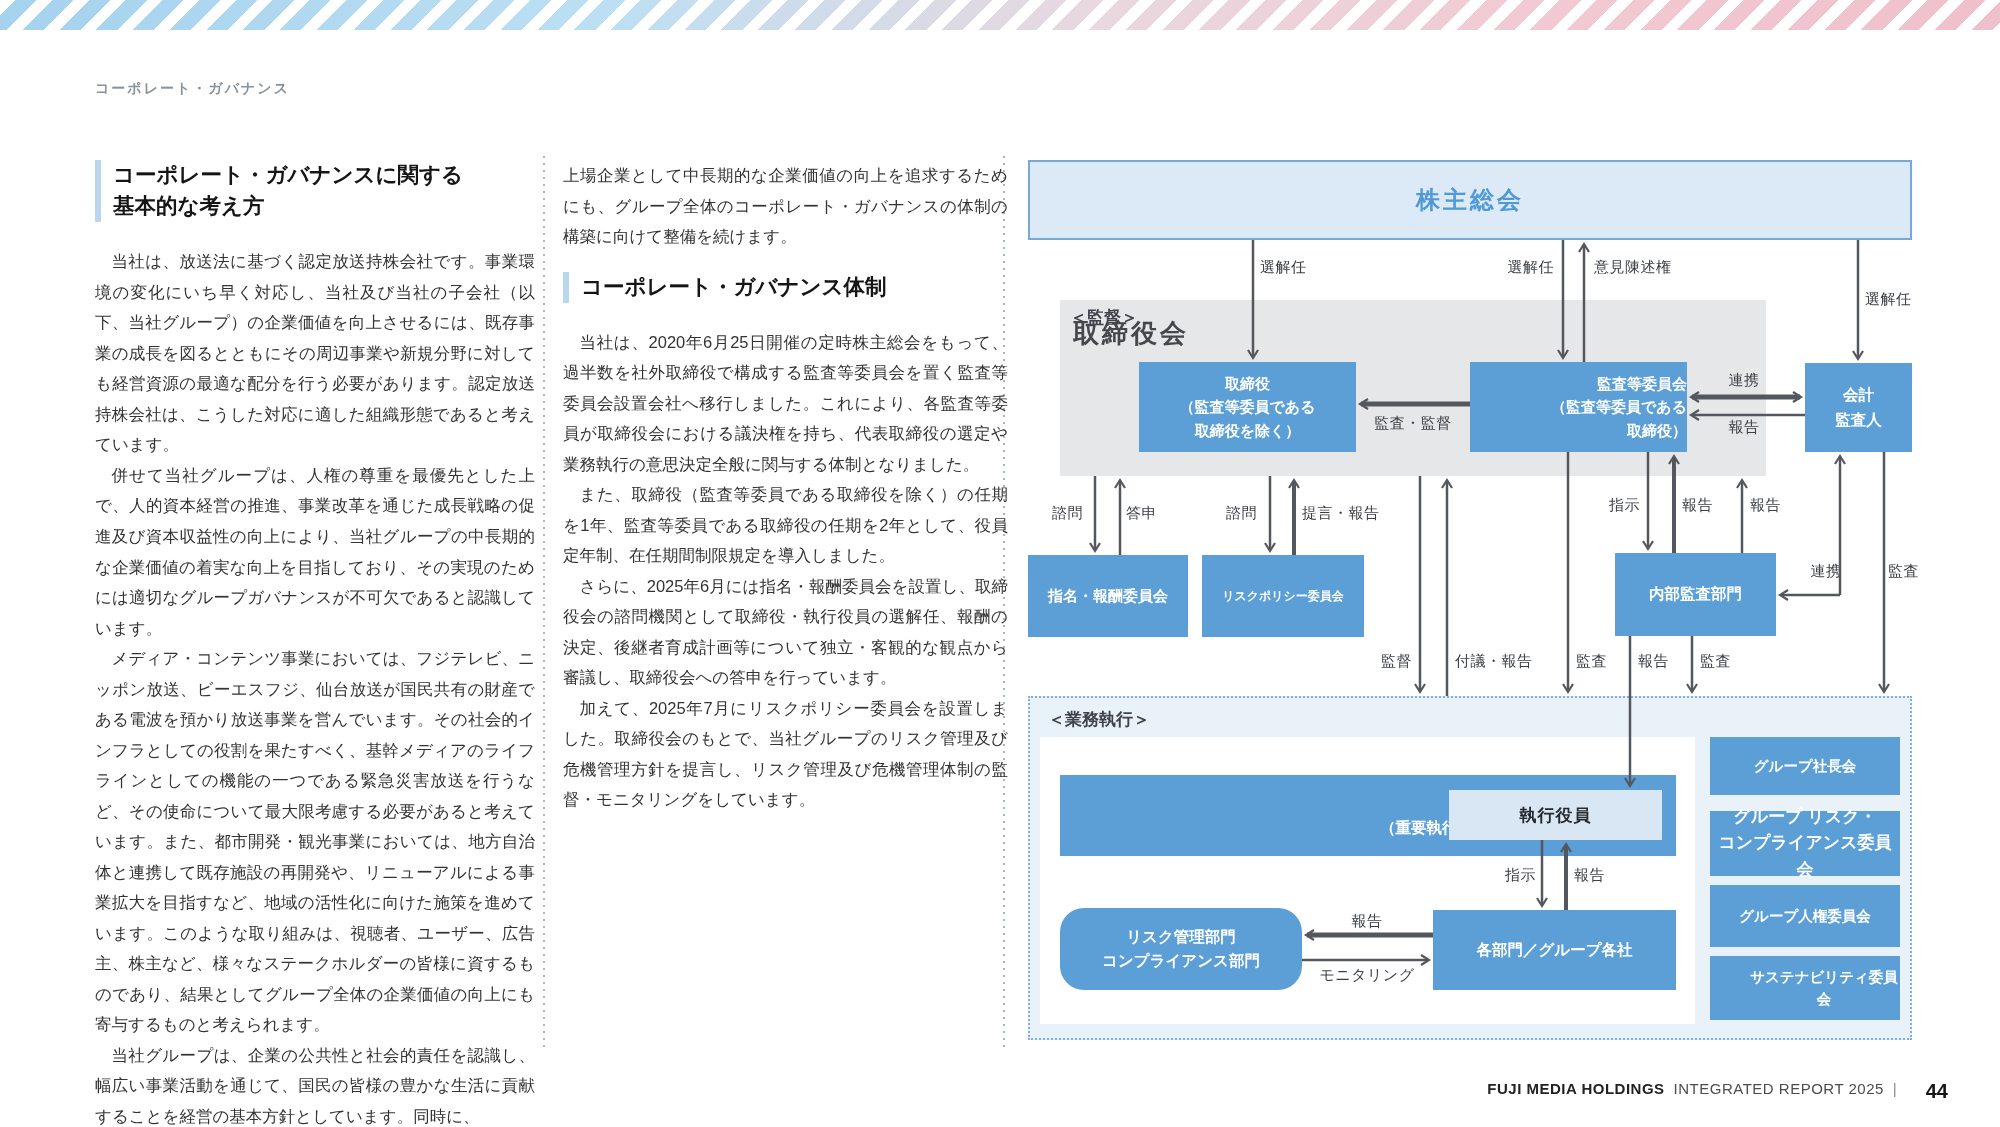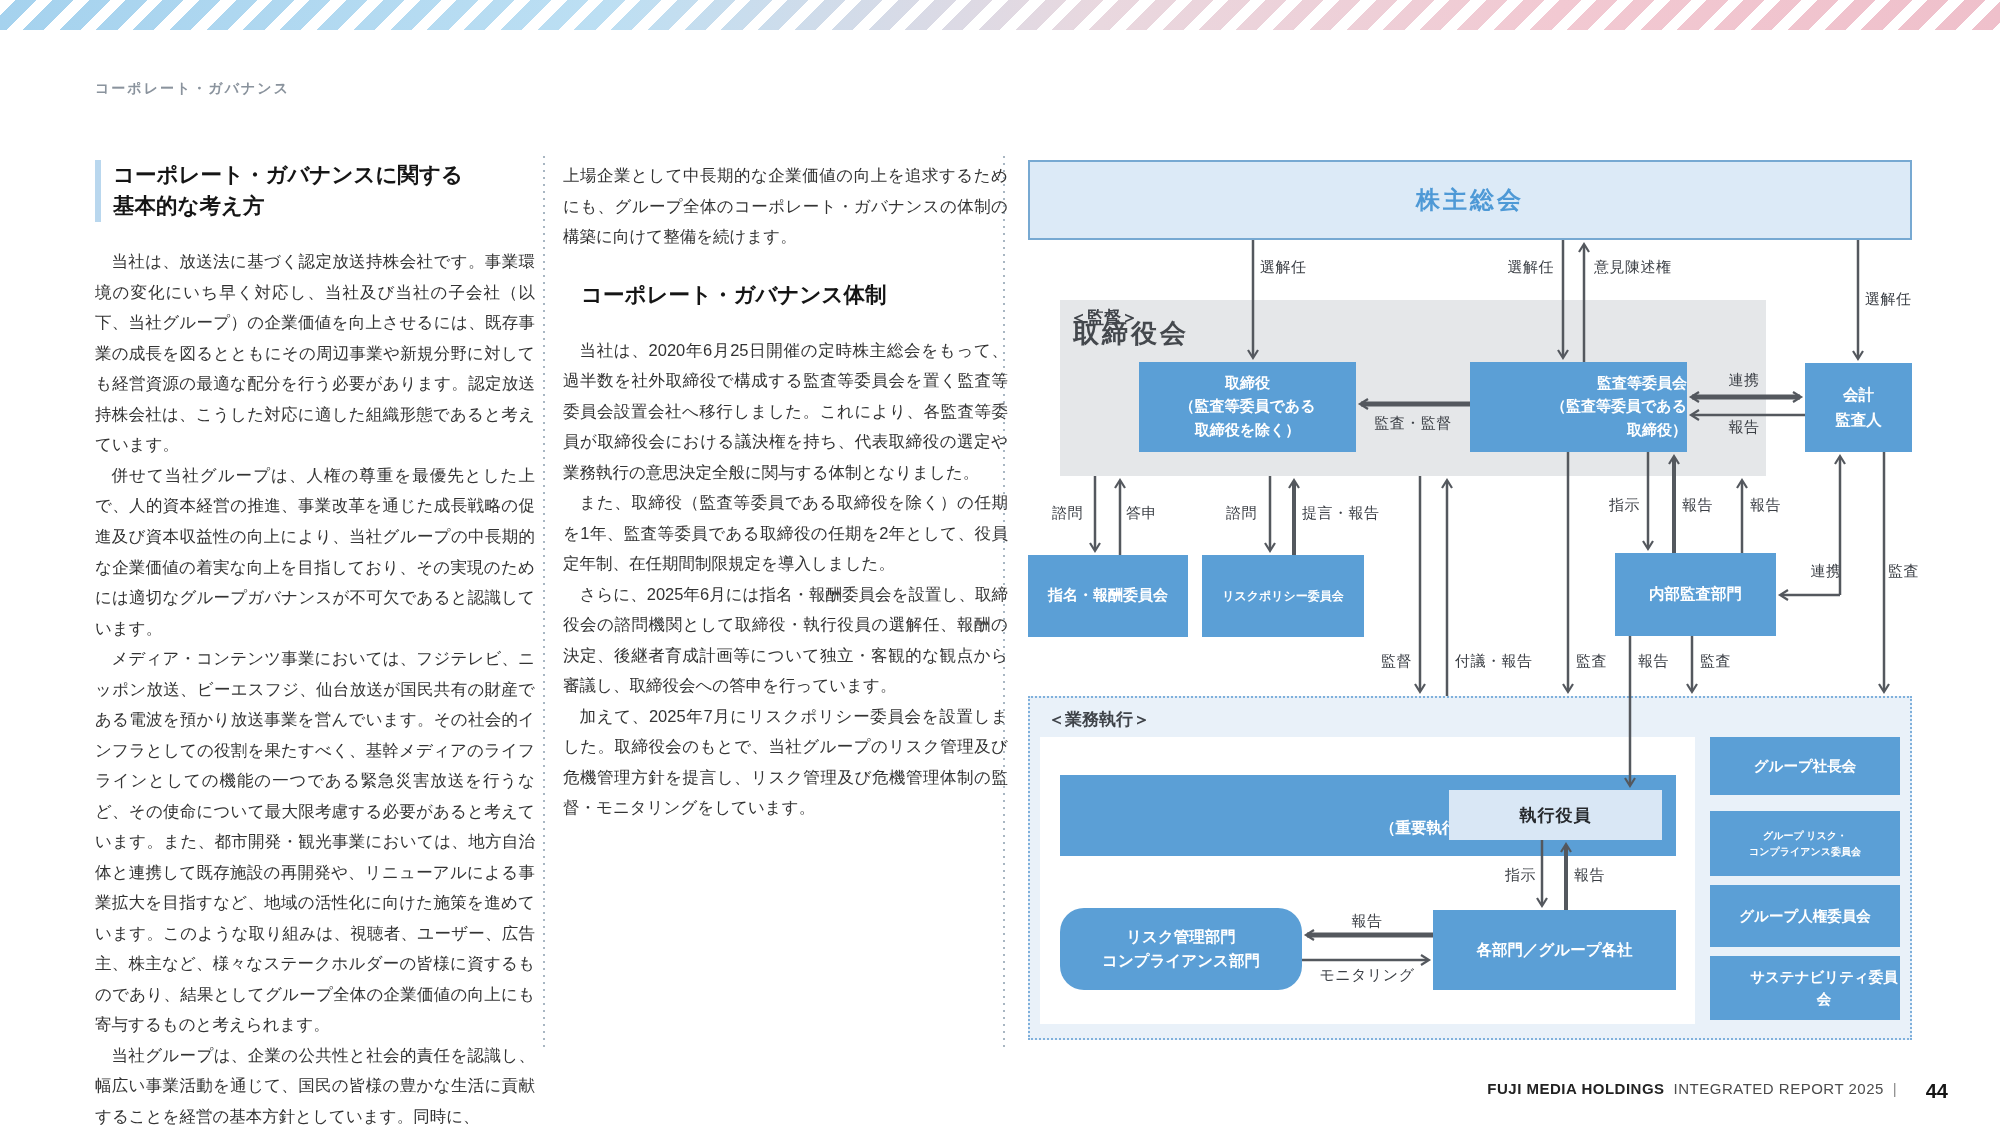--- a/index.html
+++ b/index.html
@@ -21,21 +21,21 @@
   .sec-head{display:flex;align-items:stretch;margin:0 0 24px 0;}
   .sec-head .bar{width:6px;background:#B9D7EE;margin-right:12px;flex:0 0 6px;}
   .sec-head .ht{font-size:21.5px;font-weight:bold;color:#151515;line-height:1.45;}
   .para{font-size:16.5px;line-height:1.85;text-align:justify;margin:0;color:#333;}
   .para.indent{text-indent:1em;}
   .vsep{position:absolute;top:156px;width:2px;height:892px;
     background-image:repeating-linear-gradient(180deg,#A8B6C2 0 2px,rgba(255,255,255,0) 2px 7px);}
 
   
   .diagram{position:absolute;left:1028px;top:160px;width:884px;height:882px;}
-  .dbox{position:absolute;box-sizing:border-box;font-family:Liberation Serif, serif;}
+  .dbox{position:absolute;box-sizing:border-box;}
   .bluebox{background:#5B9FD6;color:#fff;font-weight:bold;display:flex;flex-direction:column;align-items:center;justify-content:center;text-align:center;font-size:15.5px;line-height:1.55;}
   .banner{left:0;top:0;width:884px;height:80px;background:#DCEAF7;border:2px solid #77A9D2;display:flex;align-items:center;justify-content:center;}
   .banner .bt{font-size:24px;font-weight:bold;color:#4E99D6;letter-spacing:3px;}
   .grayarea{left:32px;top:140px;width:706px;height:176px;background:#E5E7E9;}
   .sup-label{left:42px;top:146px;font-size:17px;font-weight:bold;color:#3F4349;}
   .board-title{left:45px;top:156px;width:706px;text-align:left;font-size:26px;font-weight:bold;color:#44484D;letter-spacing:3px;}
   .bizexec{left:0;top:536px;width:884px;height:344px;background:#E9F1F9;border:2px dotted #7FB0DC;}
   .bizexec-label{left:20px;top:548px;font-size:17px;font-weight:bold;color:#3F4349;}
   .whitebox{left:12px;top:577px;width:655px;height:287px;background:#fff;}
   .execbox{background:#D9E7F5;color:#26292d;font-weight:bold;display:flex;align-items:center;justify-content:center;font-size:17px;letter-spacing:1px;}
@@ -75,21 +75,21 @@
       </div>
     </div>
     <p class="para indent">当社は、放送法に基づく認定放送持株会社です。事業環境の変化にいち早く対応し、当社及び当社の子会社（以下、当社グループ）の企業価値を向上させるには、既存事業の成長を図るとともにその周辺事業や新規分野に対しても経営資源の最適な配分を行う必要があります。認定放送持株会社は、こうした対応に適した組織形態であると考えています。</p>
     <p class="para indent">併せて当社グループは、人権の尊重を最優先とした上で、人的資本経営の推進、事業改革を通じた成長戦略の促進及び資本収益性の向上により、当社グループの中長期的な企業価値の着実な向上を目指しており、その実現のためには適切なグループガバナンスが不可欠であると認識しています。</p>
     <p class="para indent">メディア・コンテンツ事業においては、フジテレビ、ニッポン放送、ビーエスフジ、仙台放送が国民共有の財産である電波を預かり放送事業を営んでいます。その社会的インフラとしての役割を果たすべく、基幹メディアのライフラインとしての機能の一つである緊急災害放送を行うなど、その使命について最大限考慮する必要があると考えています。また、都市開発・観光事業においては、地方自治体と連携して既存施設の再開発や、リニューアルによる事業拡大を目指すなど、地域の活性化に向けた施策を進めています。このような取り組みは、視聴者、ユーザー、広告主、株主など、様々なステークホルダーの皆様に資するものであり、結果としてグループ全体の企業価値の向上にも寄与するものと考えられます。</p>
     <p class="para indent">当社グループは、企業の公共性と社会的責任を認識し、幅広い事業活動を通じて、国民の皆様の豊かな生活に貢献することを経営の基本方針としています。同時に、</p>
   </div>
 
   <div class="col col-mid">
     <p class="para">上場企業として中長期的な企業価値の向上を追求するためにも、グループ全体のコーポレート・ガバナンスの体制の構築に向けて整備を続けます。</p>
-    <div class="sec-head" style="margin-top:28px;align-items:flex-end;">
+    <div class="sec-head" style="margin-top:20px;">
       <div class="bar"></div>
       <div class="ht">コーポレート・ガバナンス体制</div>
     </div>
     <p class="para indent">当社は、2020年6月25日開催の定時株主総会をもって、過半数を社外取締役で構成する監査等委員会を置く監査等委員会設置会社へ移行しました。これにより、各監査等委員が取締役会における議決権を持ち、代表取締役の選定や業務執行の意思決定全般に関与する体制となりました。</p>
     <p class="para indent">また、取締役（監査等委員である取締役を除く）の任期を1年、監査等委員である取締役の任期を2年として、役員定年制、在任期間制限規定を導入しました。</p>
     <p class="para indent">さらに、2025年6月には指名・報酬委員会を設置し、取締役会の諮問機関として取締役・執行役員の選解任、報酬の決定、後継者育成計画等について独立・客観的な観点から審議し、取締役会への答申を行っています。</p>
     <p class="para indent">加えて、2025年7月にリスクポリシー委員会を設置しました。取締役会のもとで、当社グループのリスク管理及び危機管理方針を提言し、リスク管理及び危機管理体制の監督・モニタリングをしています。</p>
   </div>
 
   <div class="diagram">
@@ -136,21 +136,21 @@
     <div class="dbox execbox" style="left:421px;top:630px;width:213px;height:50px;">執行役員</div>
 
     <div class="dbox bluebox" style="left:405px;top:750px;width:243px;height:80px;">各部門／グループ各社</div>
 
     <div class="dbox bluebox" style="left:32px;top:748px;width:242px;height:82px;border-radius:24px;">
       <span>リスク管理部門</span>
       <span>コンプライアンス部門</span>
     </div>
 
     <div class="dbox bluebox" style="left:682px;top:577px;width:190px;height:58px;font-size:14.5px;">グループ社長会</div>
-    <div class="dbox bluebox" style="left:682px;top:651px;width:190px;height:65px;font-size:10px;">
+    <div class="dbox bluebox" style="left:682px;top:651px;width:190px;height:65px;font-size:17px;">
       <span>グループ リスク・</span>
       <span>コンプライアンス委員会</span>
     </div>
     <div class="dbox bluebox" style="left:682px;top:725px;width:190px;height:62px;font-size:14.5px;">グループ人権委員会</div>
     <div class="dbox bluebox" style="left:682px;top:796px;width:190px;height:64px;font-size:14.5px;padding-left:38px;">サステナビリティ委員会</div>
 
     <svg class="arrows" width="884" height="882" viewBox="0 0 884 882">
       <defs>
         <marker id="ah" markerWidth="14" markerHeight="14" refX="9" refY="6" orient="auto-start-reverse" markerUnits="userSpaceOnUse">
           <path d="M2,1 L10,6 L2,11" fill="none" stroke="#54585E" stroke-width="2.2"></path>

